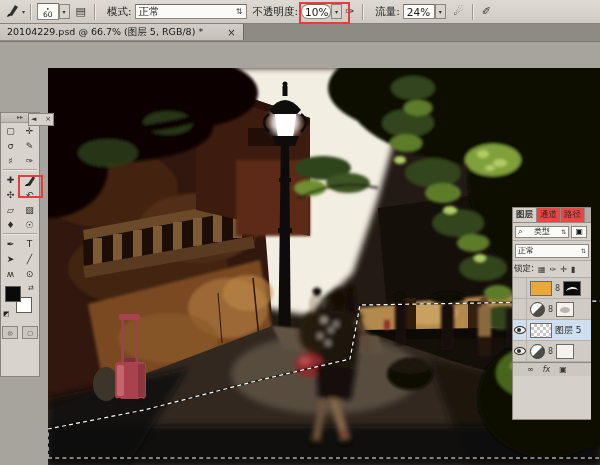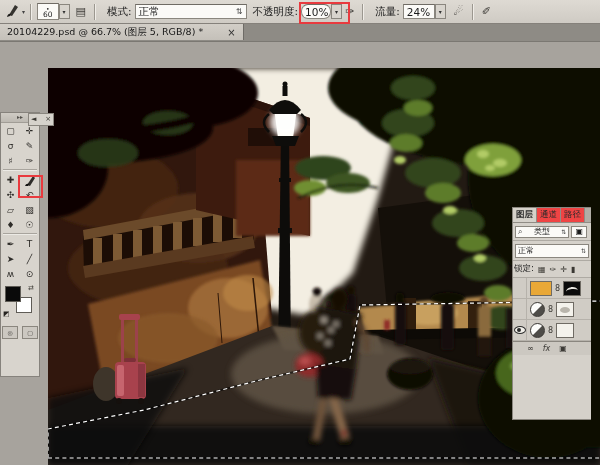--- a/index.html
+++ b/index.html
@@ -434,20 +434,27 @@
         </div>
     </div>
     <div class="lrow">
       <div class="eyebox"></div>
       <div class="adj-icon"></div>
       <span class="link8">8</span>
       <div class="mask white">
           <div class="smudge"></div>
         </div>
     </div>
+    <div class="lrow selected">
+      <div class="eyebox">
+          <div class="eye"></div>
+        </div>
+      <div class="thumb checker"></div>
+      <span class="lname">图层 5</span>
+    </div>
     <div class="lrow">
       <div class="eyebox">
           <div class="eye"></div>
         </div>
       <div class="adj-icon"></div>
       <span class="link8">8</span>
       <div class="mask white"></div>
     </div>
     <div id="lp-bottom">
       <span>∞</span>

